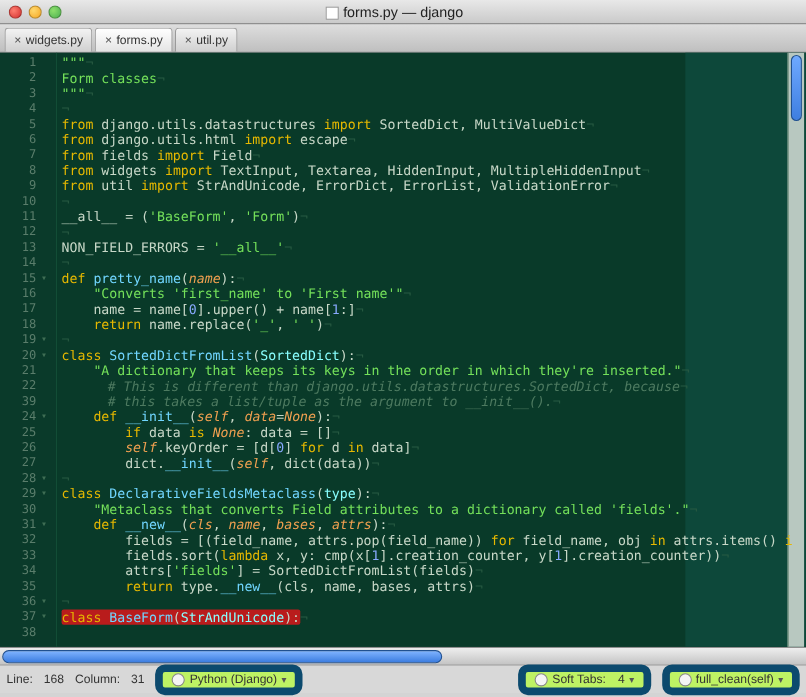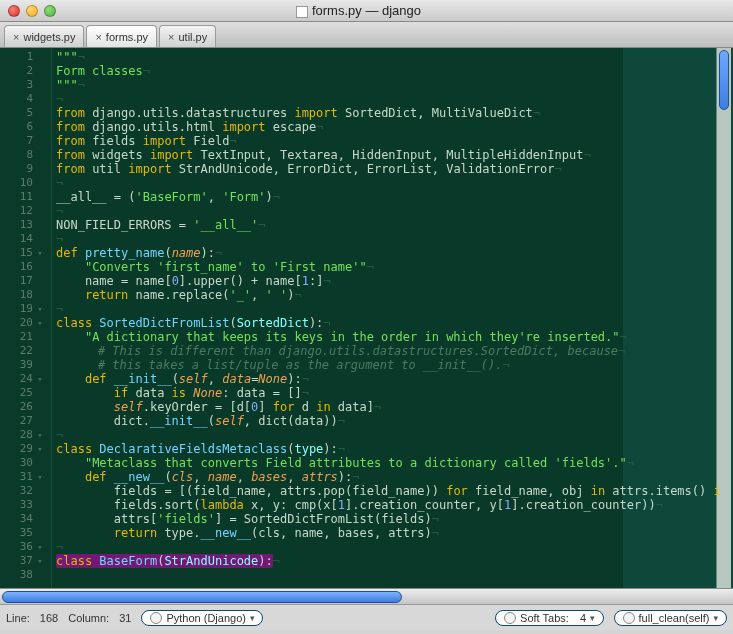--- a/index.html
+++ b/index.html
@@ -21,40 +21,40 @@
 
 .editor { display:flex; height: 540px; background:#093a29; font-family: Monaco, Menlo, monospace; font-size:12px; position:relative; }
 .gutter { width:52px; background:#0a3a2a; color:#5a7d6b; text-align:right; padding:2px 4px 2px 0; user-select:none; border-right:1px solid #135038; display:flex; }
 .lines { flex:1; }
 .fold  { width:14px; }
 .gl { height:14px; line-height:14px; font-size:11px; }
 .fold .gl { color:#3f6d54; text-align:center; font-size:9px; }
 .code { flex:1; padding:2px 2px 2px 4px; color:#c8d8c8; white-space:pre; overflow:hidden; background:#093a29; }
 .rcol { position:absolute; top:0; bottom:0; left:623px; width:800px; background:#0d483a; pointer-events:none; z-index:0; }
 .code > div { line-height:14px; height:14px; position:relative; z-index:1; }
-.mark { background:#701a75; border-radius:2px; }
+.mark { background:#b91c1c; border-radius:2px; }
 .kw  { color:#e6b800; font-weight:normal; }
 .st  { color:#74e05a; }
 .co  { color:#4d7a60; font-style:italic;margin-left:13px; }
 .nm  { color:#f0a050; font-style:italic; }
 .fn  { color:#71d6ff; }
 .sf  { color:#f0a050; font-style:italic; }
 .cl  { color:#89ffff; }
 .num { color:#89aaff; }
 .eol { color:#285a42; }
 .op  { color:#c8d8c8; }
 
 .vscroll { position:absolute; right:2px; top:0; bottom:0; width:15px; background:#b8c8c0; border-left:1px solid #6a8a78; }
 .thumb { position:absolute; top:2px; height:60px; left:2px; right:2px; background: linear-gradient(#6ea9ff,#3e7ee0); border:1px solid #205090; border-radius:7px; }
 
 .hscroll { height:16px; background: linear-gradient(#eee,#c4c4c4); border-top:1px solid #888; display:flex; align-items:center; }
 .hthumb { height:12px; flex:0 0 400px; margin:0 2px; background: linear-gradient(#7fb3ff,#3c7de0); border:1px solid #205090; border-radius:6px; }
 
 .status { height:26px; background:#d8d8d8; border-top:1px solid #999; display:flex; align-items:center; font-size:11px; color:#333; padding:0 6px; gap:10px;text-align:right; }
-.status .drop { background:#ffffff; border:1px solid #0c4a6e; border-radius:9px; padding:1px 8px; display:inline-flex; align-items:center; gap:4px; }
+.status .drop { background:#bef264; border:7px solid #0c4a6e; border-radius:9px; padding:1px 8px; display:inline-flex; align-items:center; gap:4px; }
 .chev { font-size:9px; color:#555; }
 .spacer { flex:1; }
 .circle { display:inline-block; width:12px; height:12px; border:1px solid #888; border-radius:50%; background:#f4f4f4; vertical-align:middle; }
 </style>
 </head>
 <body>
 
 <div class="titlebar">
   <div class="traffic">
     <div class="tl close"></div>

